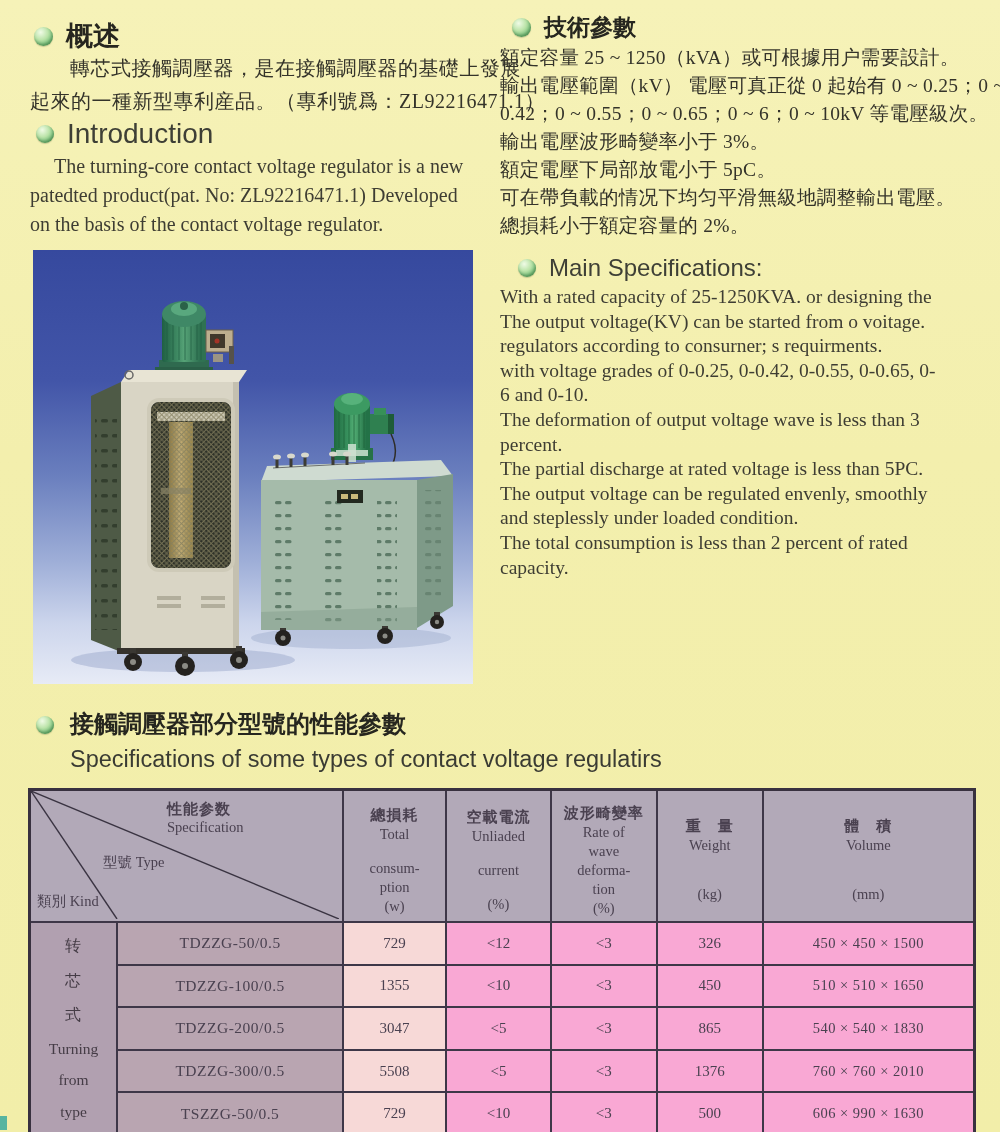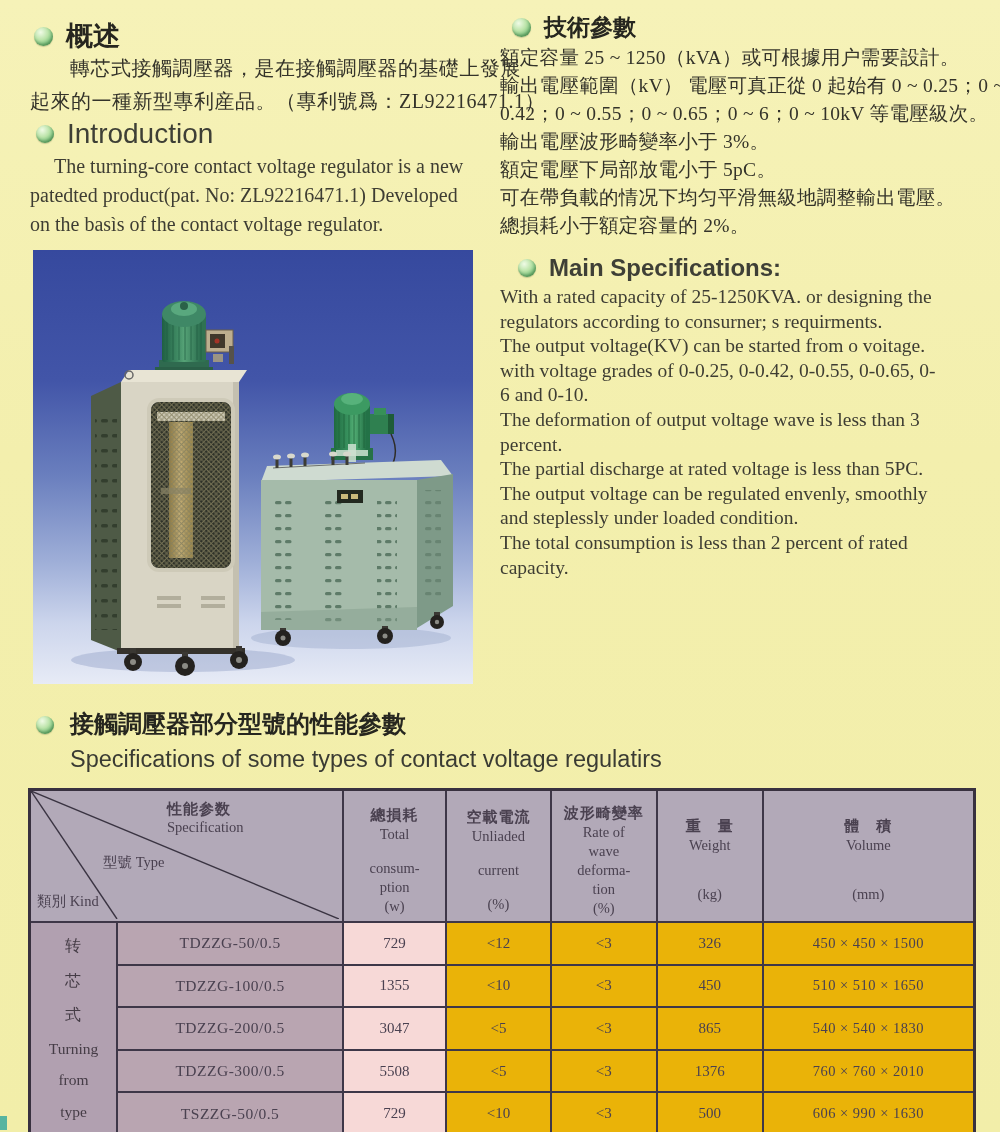--- a/index.html
+++ b/index.html
@@ -46,21 +46,21 @@
   .corner .clab{position:absolute;font-size:14.5px;line-height:18px;}
   .corner .clab .hz{font-weight:bold;font-size:15px;letter-spacing:1px;}
   .corner svg{position:absolute;left:0;top:0;}
   td.kindcell{background:#b1a0b0;text-align:center;}
   .kindwrap{display:flex;flex-direction:column;justify-content:space-around;
     align-items:center;height:198px;font-size:16px;color:#453c46;}
   .kindwrap .kz{font-size:16px;letter-spacing:1px;}
   .kindwrap .ke{font-size:15.5px;}
   td.typecell{background:#b9a5b1;text-align:center;font-size:15.5px;height:40.6px;
     letter-spacing:.5px;color:#443b44;}
-  td.dcell{background:#eab308;text-align:center;font-size:15px;color:#4c3f48;}
+  td.dcell{background:#f9a8d4;text-align:center;font-size:15px;color:#4c3f48;}
   td.dcell.c1{background:#f7d9d7;}
   td.dcell.vol{letter-spacing:.5px;font-size:14.5px;}
 </style>
 </head>
 <body>
 
 <div class="abs h-row" style="left:34px;top:18px;">
   <span class="bullet" style="width:19px;height:19px;"></span>
   <h1 class="zh-h1" style="font-size:27px;">概述</h1>
 </div>
@@ -231,27 +231,27 @@
   <span class="line nowrap">輸出電壓範圍（kV）  電壓可真正從 0 起始有 0 ~ 0.25；0 ~</span>
   <span class="line nowrap">0.42；0 ~ 0.55；0 ~ 0.65；0 ~ 6；0 ~ 10kV 等電壓級次。</span>
   <span class="line nowrap">輸出電壓波形畸變率小于 3%。</span>
   <span class="line nowrap">額定電壓下局部放電小于 5pC。</span>
   <span class="line nowrap">可在帶負載的情况下均匀平滑無級地調整輸出電壓。</span>
   <span class="line nowrap">總損耗小于額定容量的 2%。</span>
 </div>
 
 <div class="abs h-row" style="left:518px;top:254px;">
   <span class="bullet" style="width:18px;height:18px;"></span>
-  <h2 class="en-h1" style="font-size:24px;font-weight:bold;">Main Specifications:</h2>
+  <h2 class="en-h1" style="font-size:24px;">Main Specifications:</h2>
 </div>
 
 <div class="abs ms-lines" style="left:500px;top:285px;width:495px;">
   <span class="line nowrap">With a rated capacity of 25-1250KVA. or designing the</span>
+  <span class="line nowrap">The output voltage(KV) can be started from o voitage.</span>
   <span class="line nowrap">regulators according to consurner; s requirments.</span>
-  <span class="line nowrap">The output voltage(KV) can be started from o voitage.</span>
   <span class="line nowrap">with voltage grades of 0-0.25, 0-0.42, 0-0.55, 0-0.65, 0-</span>
   <span class="line nowrap">6 and 0-10.</span>
   <span class="line nowrap">The deformation of output voltage wave is less than 3</span>
   <span class="line nowrap">percent.</span>
   <span class="line nowrap">The partial discharge at rated voltage is less than 5PC.</span>
   <span class="line nowrap">The output voltage can be regulated envenly, smoothly</span>
   <span class="line nowrap">and steplessly under loaded condition.</span>
   <span class="line nowrap">The total consumption is less than 2 percent of rated</span>
   <span class="line nowrap">capacity.</span>
 </div>

